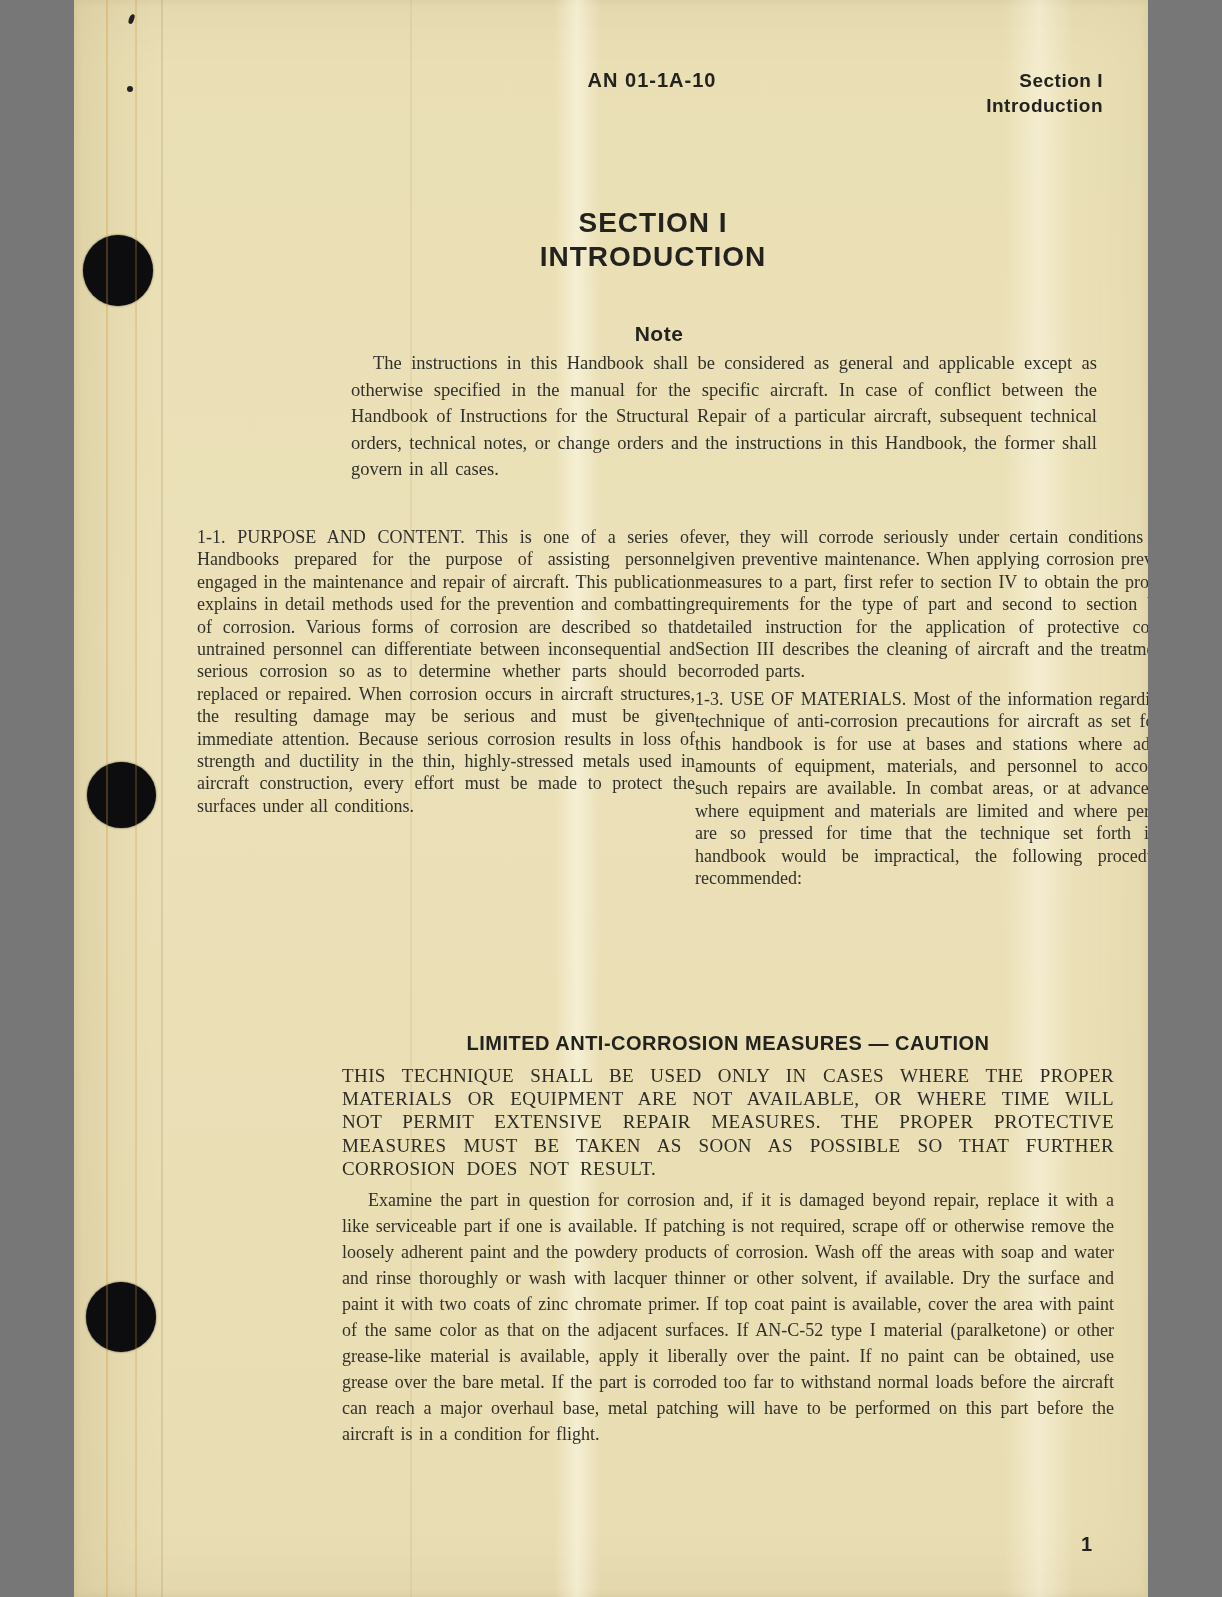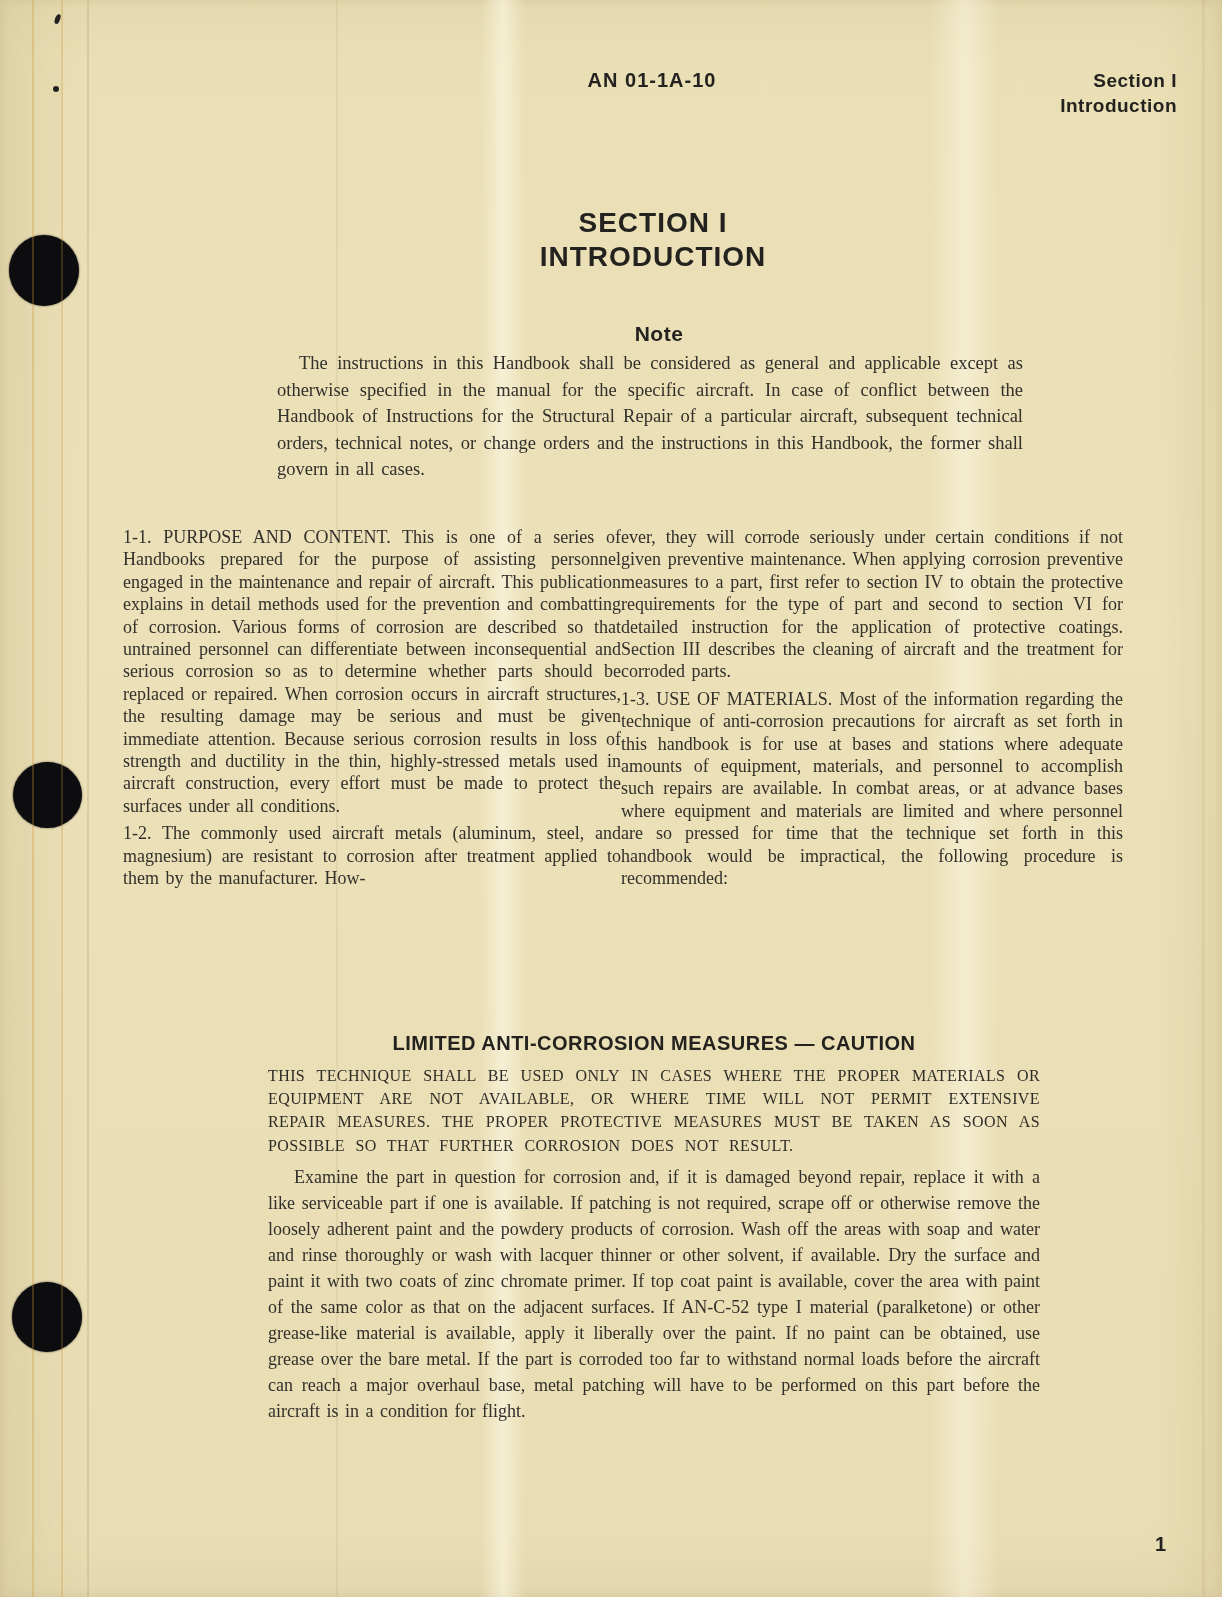--- a/index.html
+++ b/index.html
@@ -1,18 +1,18 @@
 <!DOCTYPE html>
 <html><head>
 <meta charset="utf-8">
 <style>
   html,body{margin:0;padding:0;background:#777;}
   .page{
     position:relative;
-    width:1222px;height:1597px;
+    width:1074px;height:1597px;
     margin:0 auto;
     background:#f8f4e4;
     background-image:
       linear-gradient(90deg, #f1ecd8 0px, #f8f4e4 90px, #f8f4e4 1160px, #f3eeda 1222px),
       linear-gradient(180deg, #f7f3e2 0%, #f9f5e6 40%, #f6f1e0 100%);
     background-blend-mode:multiply;
     box-shadow: inset 0 0 70px rgba(130,110,55,.10), inset 0 0 8px rgba(130,110,55,.12);
     overflow:hidden;
     font-family:"Liberation Serif", serif;
     color:#32302b;
@@ -80,21 +80,21 @@
   .col p{margin:0 0 5px 0;}
   .col p:last-child{margin-bottom:10px;}
 
   .caution{
     position:absolute;top:992px;left:268px;width:772px;margin-top:40px;
   }
   .caution-head{
     text-align:center;font-size:20px;letter-spacing:.5px;margin:0 0 9px 0;
   }
   .caution-body{
-    font-size:16px;line-height:23.2px;color:#2e2c27;
+    font-size:19px;line-height:23.2px;color:#2e2c27;
     text-align:justify;word-spacing:6px;letter-spacing:.4px;
     margin:0 0 7px 0;
   }
   .caution-para{
     font-size:18px;line-height:26px;
     text-align:justify;word-spacing:2px;text-indent:26px;margin:0;
   }
 
   .page-num{
     position:absolute;top:1533px;right:56px;
@@ -135,21 +135,20 @@
       <div>SECTION I</div>
       <div>INTRODUCTION</div>
     </div>
 
     <div class="note-head sans">Note</div>
     <div class="note-body">The instructions in this Handbook shall be considered as general and applicable except as otherwise specified in the manual for the specific aircraft. In case of conflict between the Handbook of Instructions for the Structural Repair of a particular aircraft, subsequent technical orders, technical notes, or change orders and the instructions in this Handbook, the former shall govern in all cases.</div>
 
     <div class="columns">
       <div class="col col-left">
         <p>1-1. PURPOSE AND CONTENT. This is one of a series of Handbooks prepared for the purpose of assisting personnel engaged in the maintenance and repair of aircraft. This publication explains in detail methods used for the prevention and combatting of corrosion. Various forms of corrosion are described so that untrained personnel can differentiate between inconsequential and serious corrosion so as to determine whether parts should be replaced or repaired. When corrosion occurs in aircraft structures, the resulting damage may be serious and must be given immediate attention. Because serious corrosion results in loss of strength and ductility in the thin, highly-stressed metals used in aircraft construction, every effort must be made to protect the surfaces under all conditions.</p>
-        <p>1-2. The commonly used aircraft metals (aluminum, steel, and magnesium) are resistant to corrosion after treatment applied to them by the manufacturer. How-</p>
       </div>
       <div class="col col-right">
         <p>ever, they will corrode seriously under certain conditions if not given preventive maintenance. When applying corrosion preventive measures to a part, first refer to section IV to obtain the protective requirements for the type of part and second to section VI for detailed instruction for the application of protective coatings. Section III describes the cleaning of aircraft and the treatment for corroded parts.</p>
         <p>1-3. USE OF MATERIALS. Most of the information regarding the technique of anti-corrosion precautions for aircraft as set forth in this handbook is for use at bases and stations where adequate amounts of equipment, materials, and personnel to accomplish such repairs are available. In combat areas, or at advance bases where equipment and materials are limited and where personnel are so pressed for time that the technique set forth in this handbook would be impractical, the following procedure is recommended:</p>
       </div>
     </div>
 
     <div class="caution">
       <div class="caution-head sans">LIMITED ANTI-CORROSION MEASURES — CAUTION</div>
       <p class="caution-body">THIS TECHNIQUE SHALL BE USED ONLY IN CASES WHERE THE PROPER MATERIALS OR EQUIPMENT ARE NOT AVAILABLE, OR WHERE TIME WILL NOT PERMIT EXTENSIVE REPAIR MEASURES. THE PROPER PROTECTIVE MEASURES MUST BE TAKEN AS SOON AS POSSIBLE SO THAT FURTHER CORROSION DOES NOT RESULT.</p>

